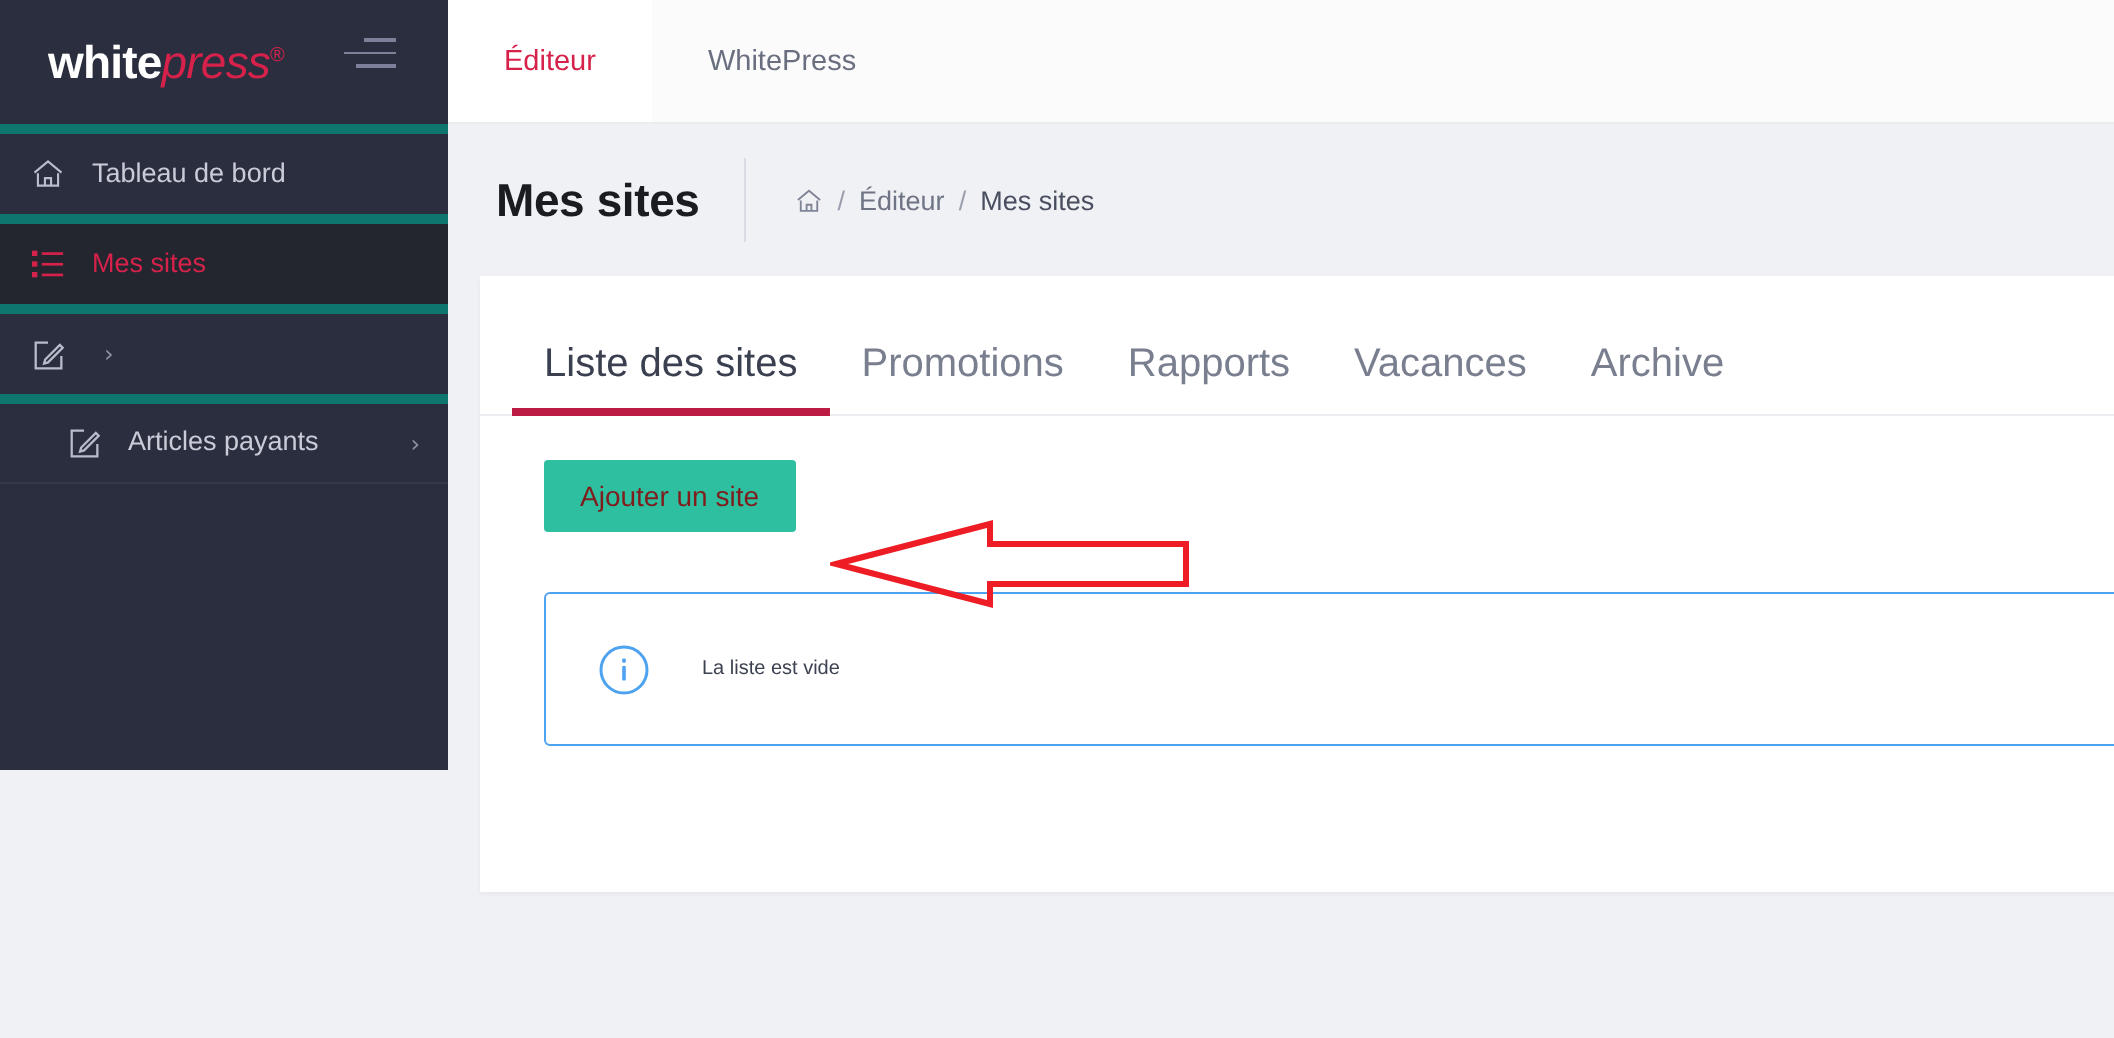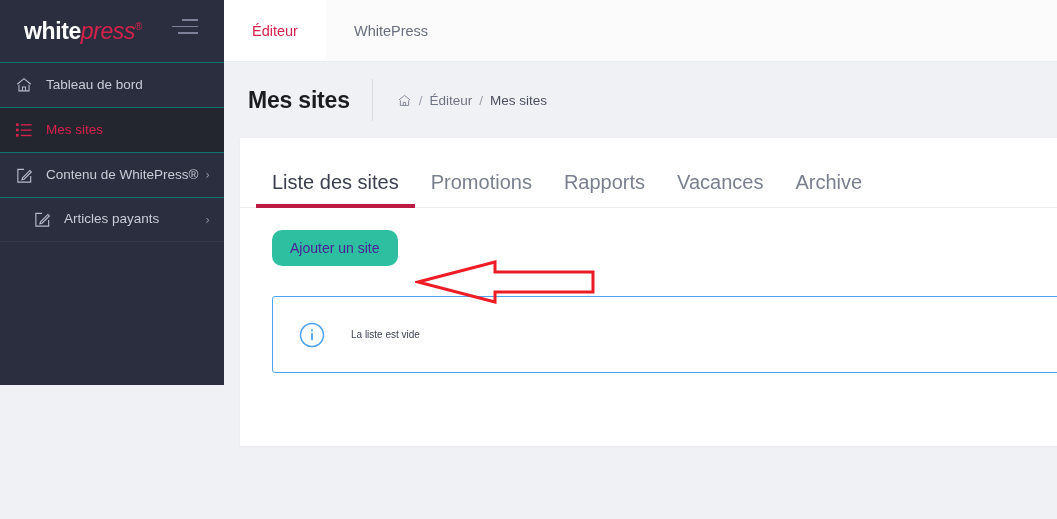--- a/index.html
+++ b/index.html
@@ -90,21 +90,21 @@
     flex: 1;
     display: flex;
     flex-direction: column;
   }
 
   .nav-item {
     display: flex;
     align-items: center;
     min-height: 45px;
     padding: 10px 14px 10px 10px;
-    border-top: 1px solid #0f766e;
+    border-top: 5px solid #0f766e;
     color: #c9ccd8;
     font-size: 13.5px;
     cursor: pointer;
     position: relative;
     background: transparent;
   }
   .nav-item:last-of-type { border-bottom: 1px solid #353849; padding-left: 28px; }
 
   .nav-item.active {
     background: #24262f;
@@ -242,24 +242,24 @@
     position: relative;
   }
 
   .btn-add {
     display: inline-flex;
     align-items: center;
     justify-content: center;
     height: 36px;
     padding: 0 18px;
     background: #2ebfa0;
-    color: #4c1d95;
+    color: #7f1d1d;
     font-size: 14px;
     border: none;
-    border-radius: 10px;
+    border-radius: 2px;
     cursor: pointer;
     font-family: "Liberation Sans", sans-serif;
   }
 
   .alert-info {
     margin-top: 30px;
     margin-right: -40px;
     height: 77px;
     border: 1px solid #4da3ef;
     border-radius: 3px;
@@ -337,21 +337,20 @@
         <span class="nav-label">Mes sites</span>
       </div>
 
       <div class="nav-item">
         <span class="nav-icon">
           <svg width="19" height="19" viewBox="0 0 20 20" fill="none" stroke="#b9bccb" stroke-width="1.2">
             <path d="M16.5 10.5 V17 H3 V3.5 H9.5"></path>
             <path d="M8 12.4 L7.4 14.5 L9.5 13.9 L17.2 6.2 L15.7 4.7 Z"></path>
           </svg>
         </span>
-        <span class="nav-label">Contenu de WhitePress®</span>
         <span class="nav-chevron">›</span>
       </div>
 
       <div class="nav-item">
         <span class="nav-icon">
           <svg width="19" height="19" viewBox="0 0 20 20" fill="none" stroke="#b9bccb" stroke-width="1.2">
             <path d="M16.5 10.5 V17 H3 V3.5 H9.5"></path>
             <path d="M8 12.4 L7.4 14.5 L9.5 13.9 L17.2 6.2 L15.7 4.7 Z"></path>
           </svg>
         </span>

